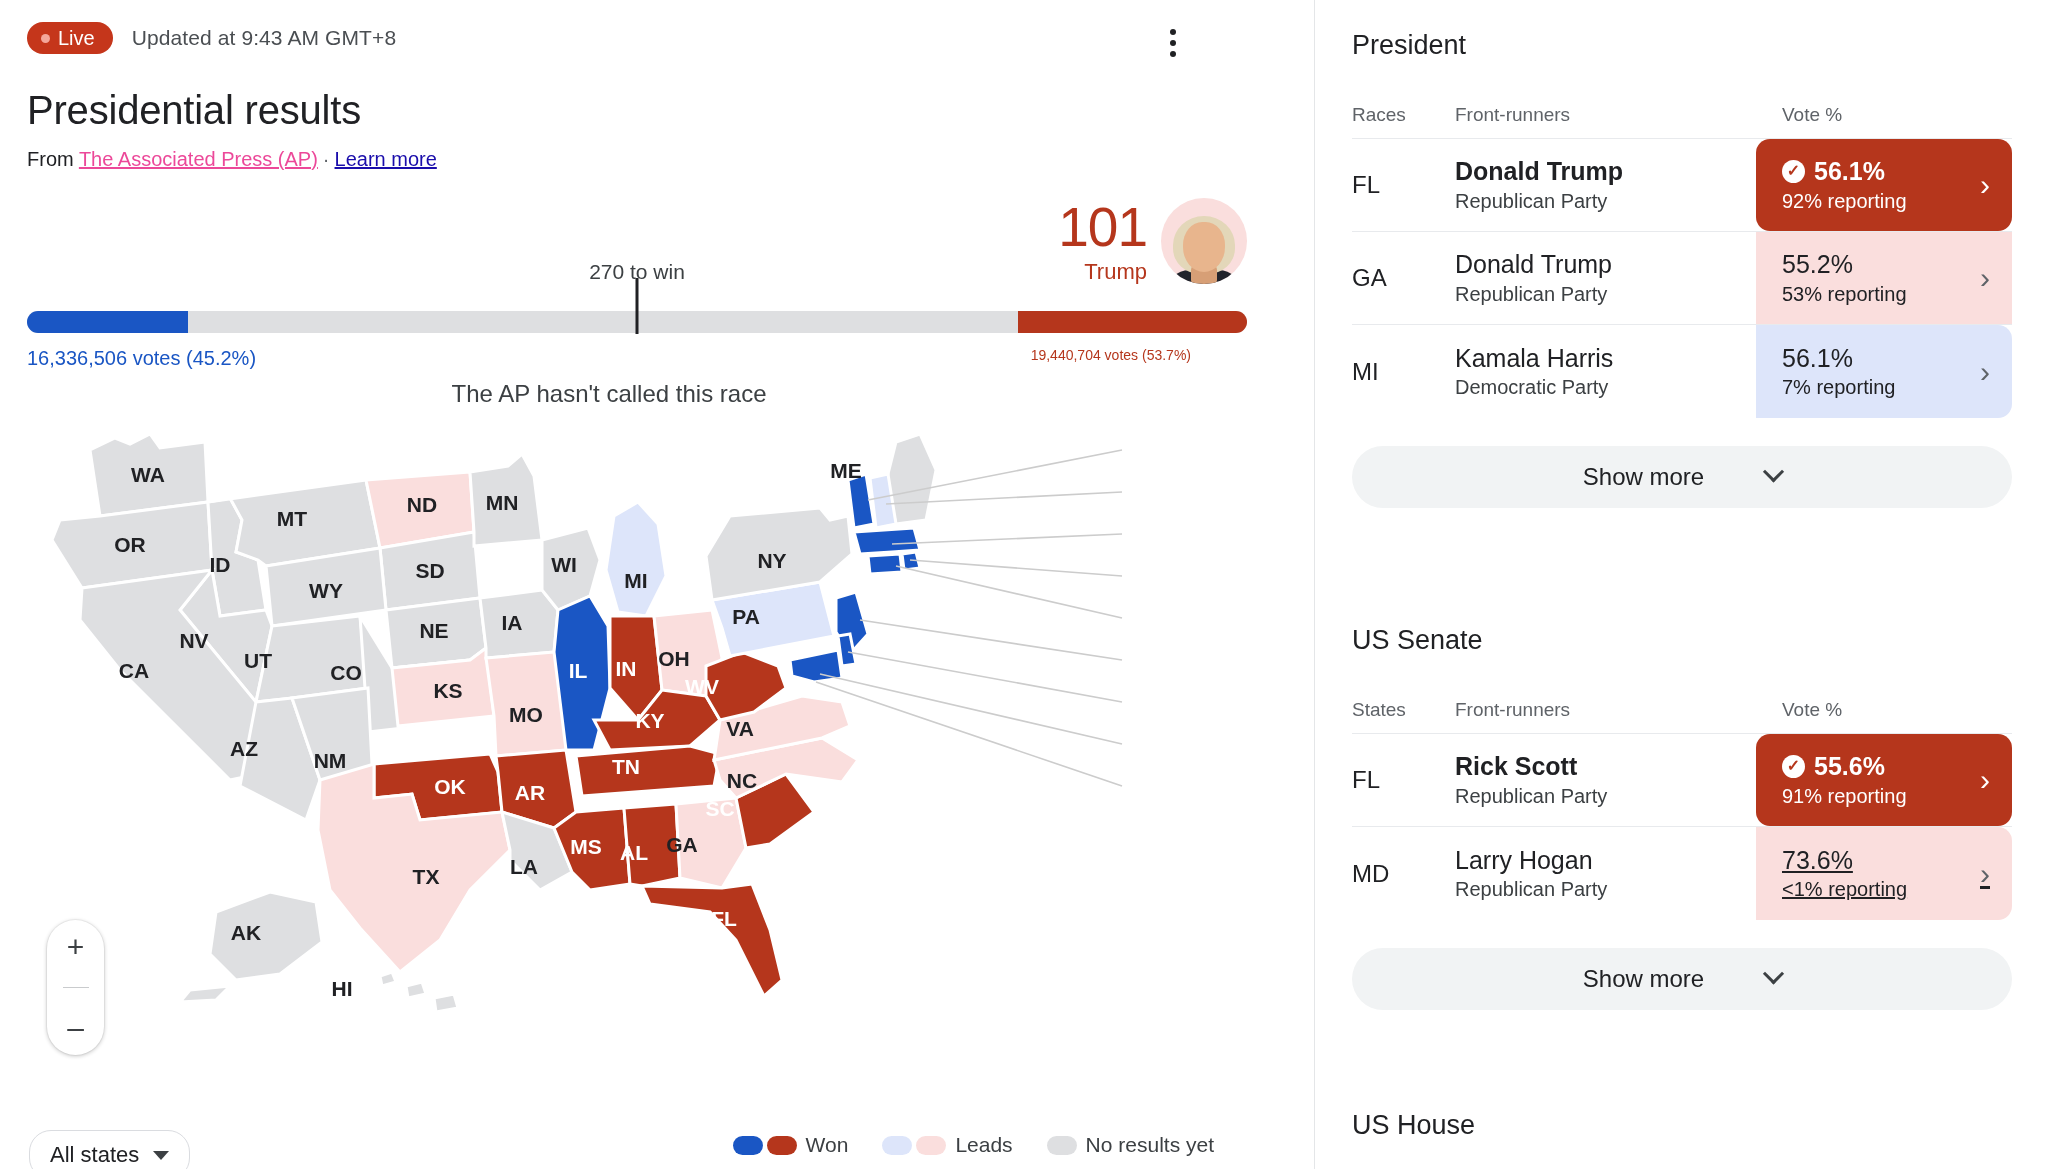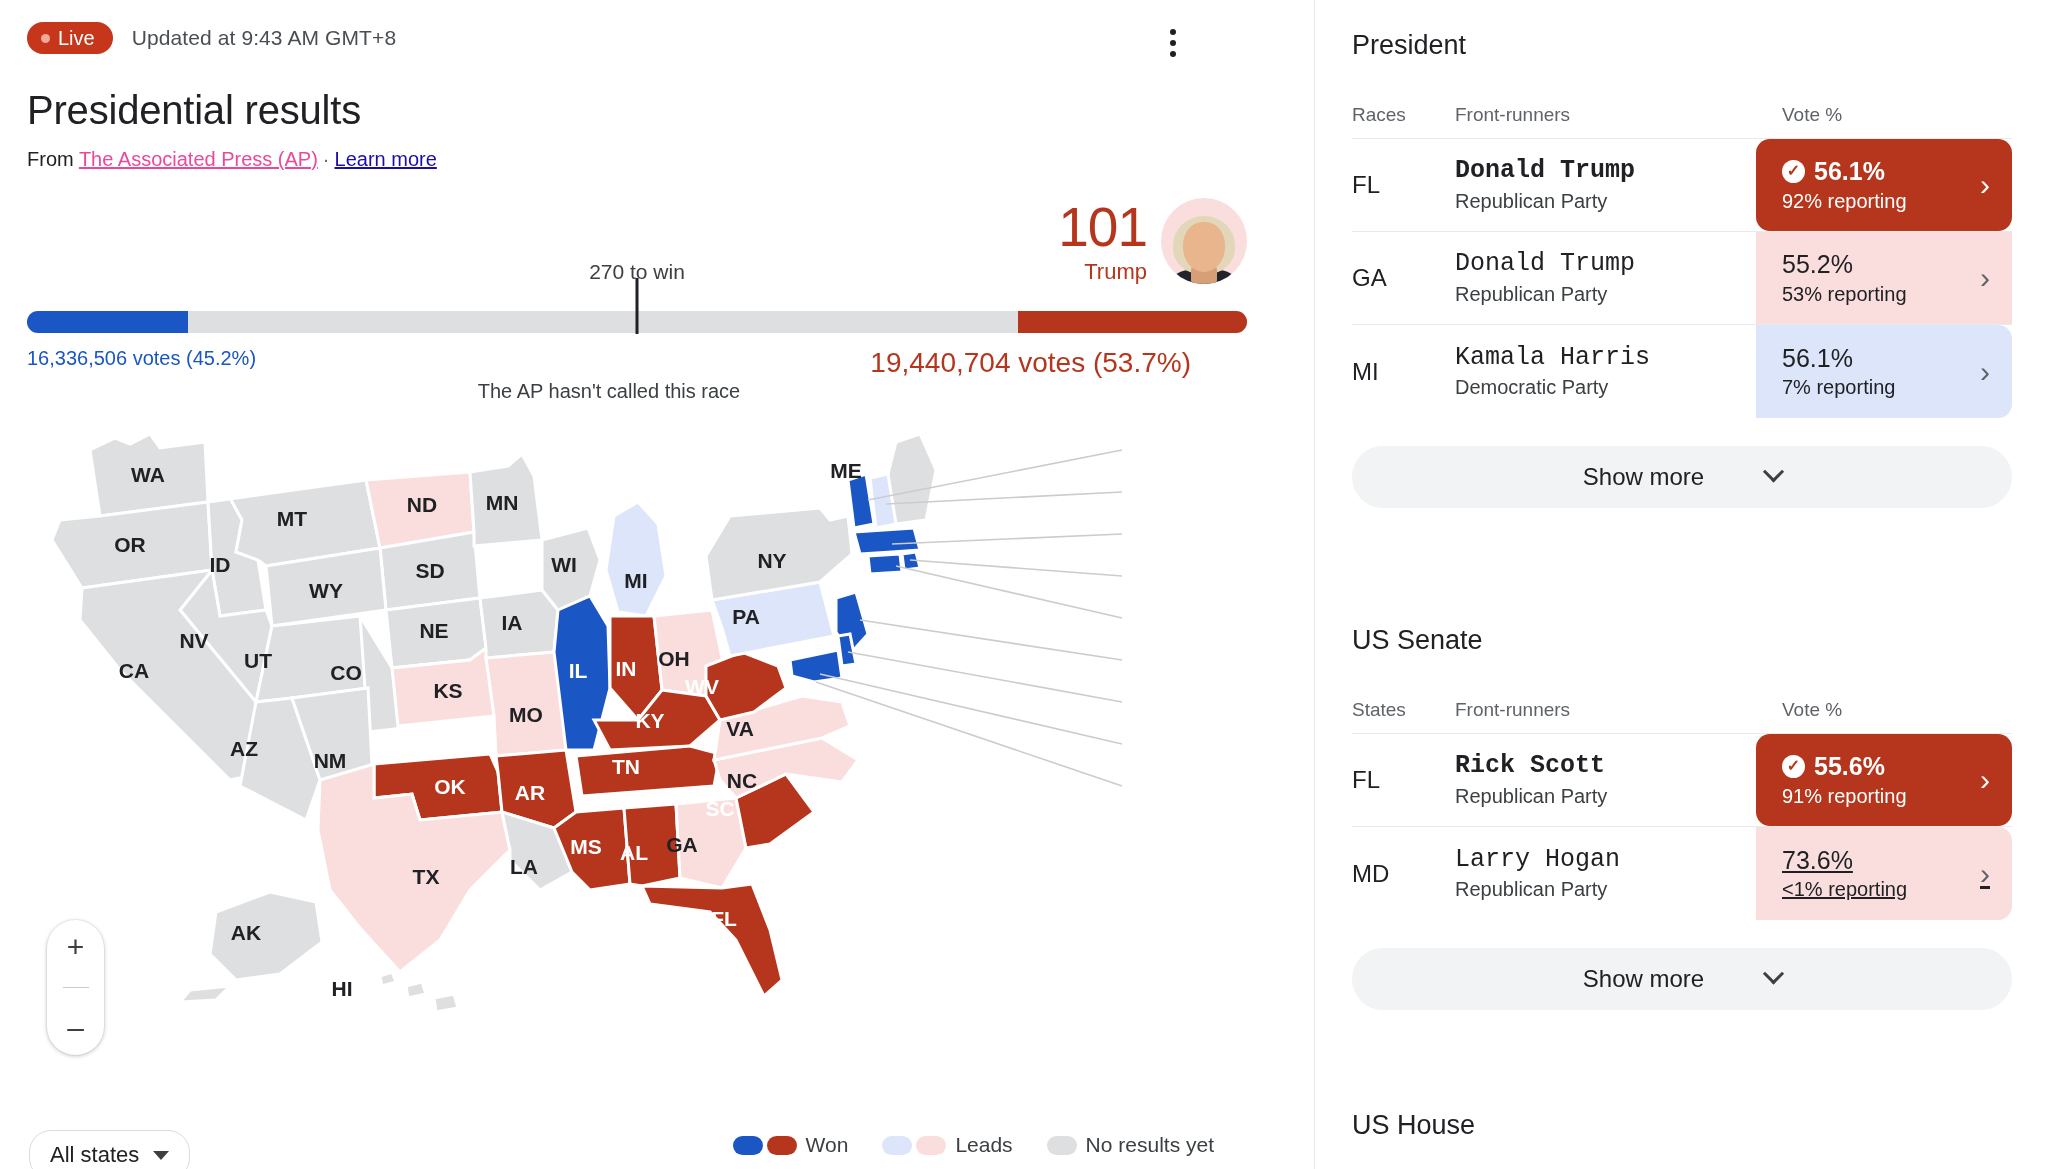--- a/index.html
+++ b/index.html
@@ -79,22 +79,22 @@
   .towin { position: absolute; left: 0; right: 0; top: 70px; text-align: center; font-size: 21px; color: #3c4043; }
 
   
   .barwrap { position: absolute; left: 27px; top: 311px; width: 1220px; height: 22px; }
   .bar-track { position: absolute; inset: 0; background: #dedfe1; border-radius: 11px; }
   .bar-dem { position: absolute; left: 0; top: 0; height: 22px; background: #1a56c4; border-radius: 11px 0 0 11px; }
   .bar-rep { position: absolute; right: 0; top: 0; height: 22px; background: #b5361c; border-radius: 0 11px 11px 0; }
   .bar-mid { position: absolute; left: 50%; top: -33px; width: 3px; height: 56px; background: #202124; transform: translateX(-50%); }
 
   .votes-left { position: absolute; left: 27px; top: 347px; font-size: 20px; color: #1a56c4; }
-  .votes-right { position: absolute; right: 123px; top: 347px; font-size: 28px; color: #b5361c; }
-  .notcalled { position: absolute; left: 27px; right: 123px; top: 380px; text-align: center; font-size: 20px; color: #3c4043; }
+  .votes-right { position: absolute; right: 123px; top: 347px; font-size: 14px; color: #b5361c; }
+  .notcalled { position: absolute; left: 27px; right: 123px; top: 380px; text-align: center; font-size: 24px; color: #3c4043; }
 
   
   .mapbox { position: absolute; left: 0px; top: 420px; width: 1315px; height: 700px; }
   .mapsvg { position: absolute; left: 30px; top: 0; width: 1190px; height: 620px; }
   .statelbl { font-family: "Liberation Sans", sans-serif; font-weight: bold; font-size: 21px; fill: #202124; text-anchor: middle; dominant-baseline: middle; }
   .statelbl.onred, .statelbl.onblue { fill: #ffffff; }
 
   .badges { position: absolute; left: 1122px; top: 480px; width: 72px; }
   .badge {
     width: 70px; height: 36px; border-radius: 18px;
@@ -146,21 +146,21 @@
   .thead { display: flex; font-size: 19px; color: #5f6368; padding-bottom: 12px; }
   .th-races { width: 103px; }
   .th-front { flex: 1; }
   .th-vote { width: 230px; }
 
   .rowlist { border-top: 1px solid #e8eaed; }
   .row { display: flex; align-items: stretch; border-bottom: 1px solid #e8eaed; cursor: pointer; min-height: 93px; }
   .row:last-child { border-bottom: none; }
   .r-state { width: 103px; display: flex; align-items: center; font-size: 24px; color: #202124; }
   .r-front { flex: 1; display: flex; flex-direction: column; justify-content: center; }
-  .r-name { font-size: 25px; color: #202124; line-height: 1.15; font-family: Liberation Mono, monospace; }
+  .r-name { font-size: 25px; color: #202124; line-height: 1.15; }
   .r-name.b { font-weight: bold; }
   .r-party { font-size: 20px; color: #3c4043; margin-top: 4px; }
   .r-vote {
     width: 256px; display: flex; align-items: center; justify-content: space-between;
     padding: 0 22px 0 26px;
   }
   .r-vote .vv { display: flex; flex-direction: column; justify-content: center; }
   .r-pct { font-size: 25px; line-height: 1.15; display: flex; align-items: center; gap: 9px; }
   .r-pct.b { font-weight: bold; }
   .r-rep { font-size: 20px; margin-top: 4px; }

